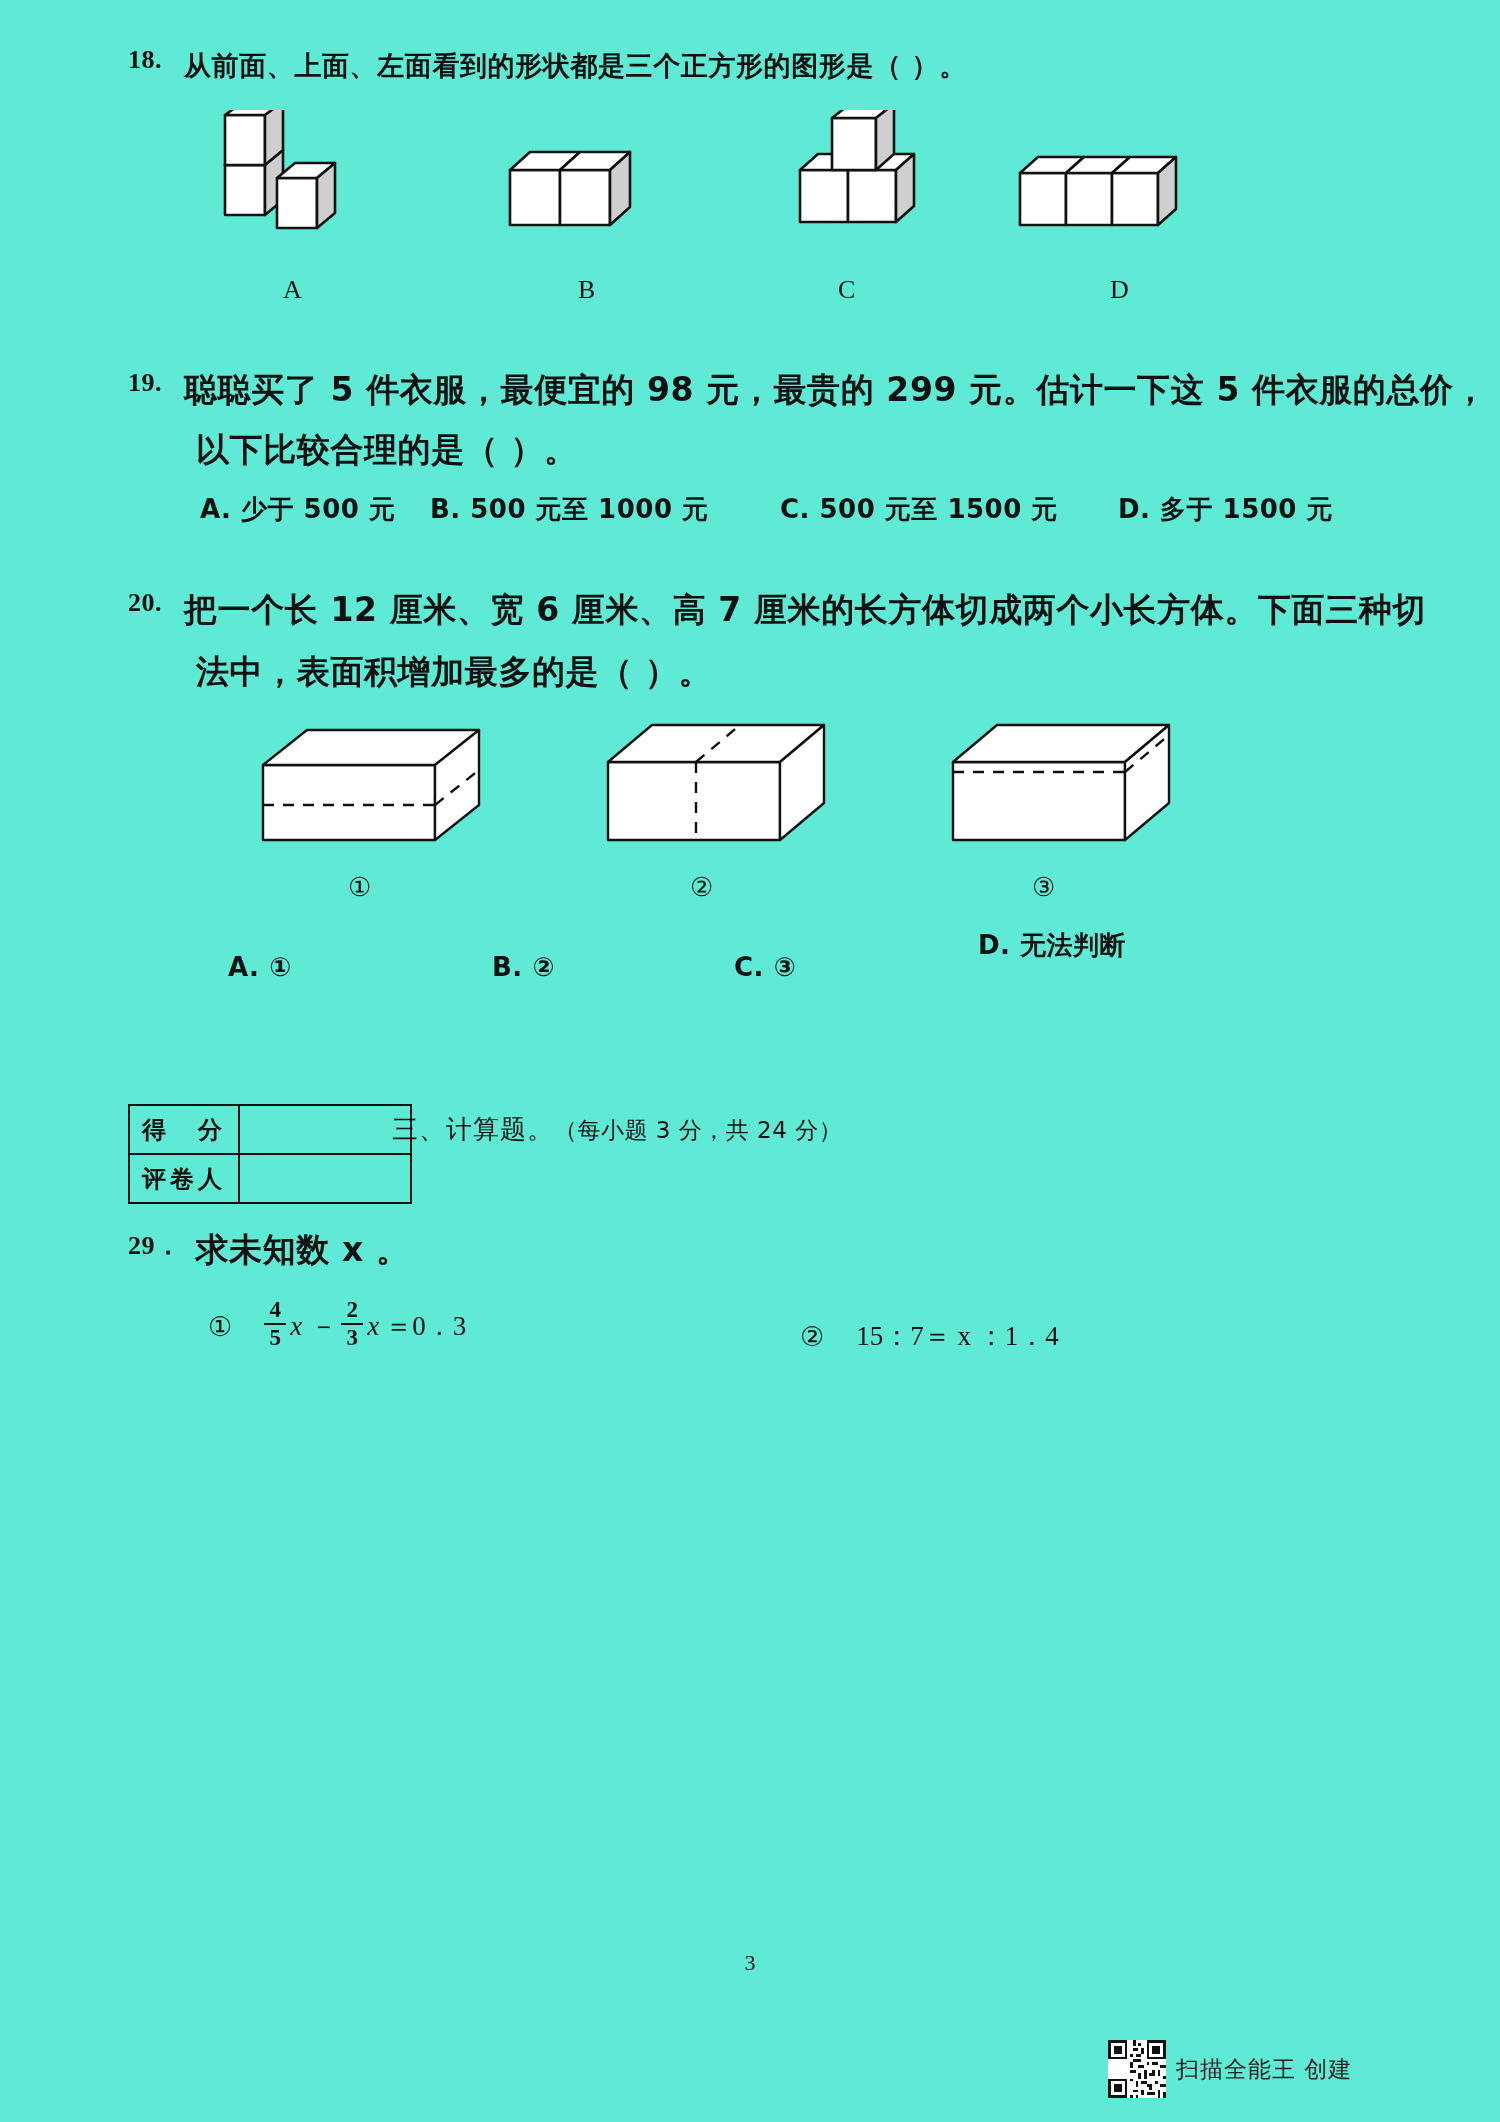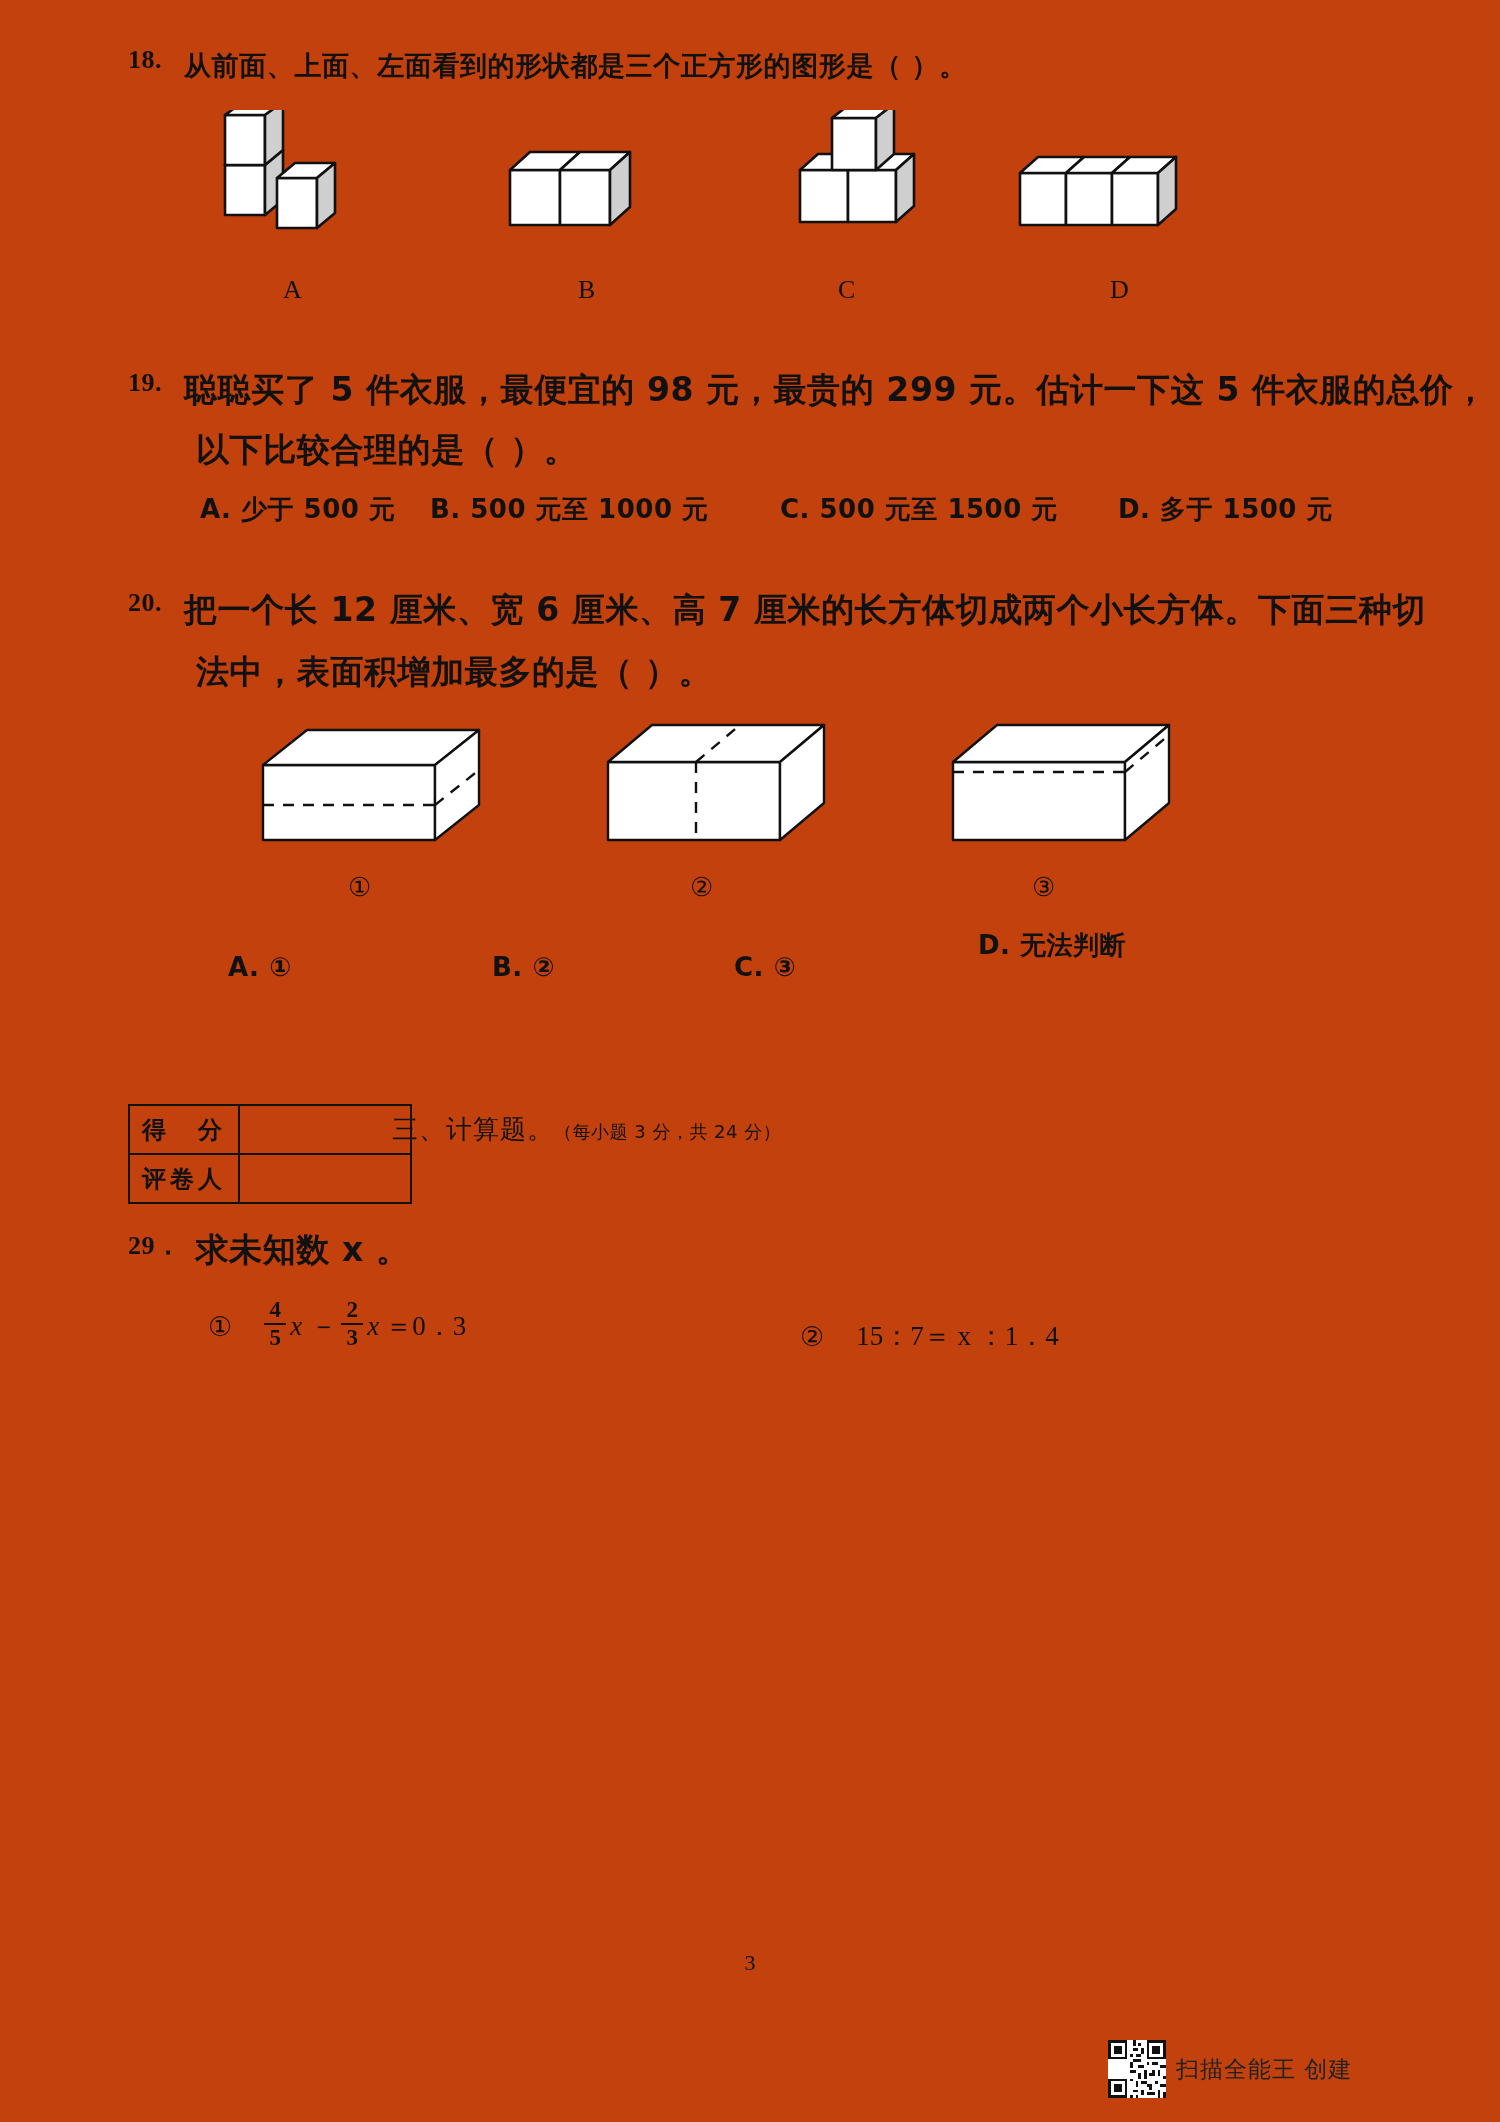--- a/index.html
+++ b/index.html
@@ -9,21 +9,21 @@
   }
   body {
     font-family: "Liberation Serif", "DejaVu Serif", serif;
     color: #111;
   }
   #page {
     position: relative;
     width: 1500px;
     height: 2122px;
     margin: 0 auto;
-    background: #c2410c;
+    background: #5eead4;
     overflow: hidden;
   }
   
   .q-row {
     position: absolute;
     display: flex;
     align-items: flex-start;
   }
   .q-num {
     font-size: 26px;
@@ -104,21 +104,21 @@
     display: flex;
     align-items: baseline;
   }
   #section-heading .sec-title {
     font-size: 26px;
     font-weight: 400;
     letter-spacing: 1px;
     font-family: "DejaVu Sans", "Liberation Sans", sans-serif;
   }
   #section-heading .sec-note {
-    font-size: 18px;
+    font-size: 23px;
     font-weight: 500;
     letter-spacing: 0.5px;
     font-family: "DejaVu Sans", "Liberation Sans", sans-serif;
   }
 
   
   .frac {
     display: inline-flex;
     flex-direction: column;
     align-items: center;

